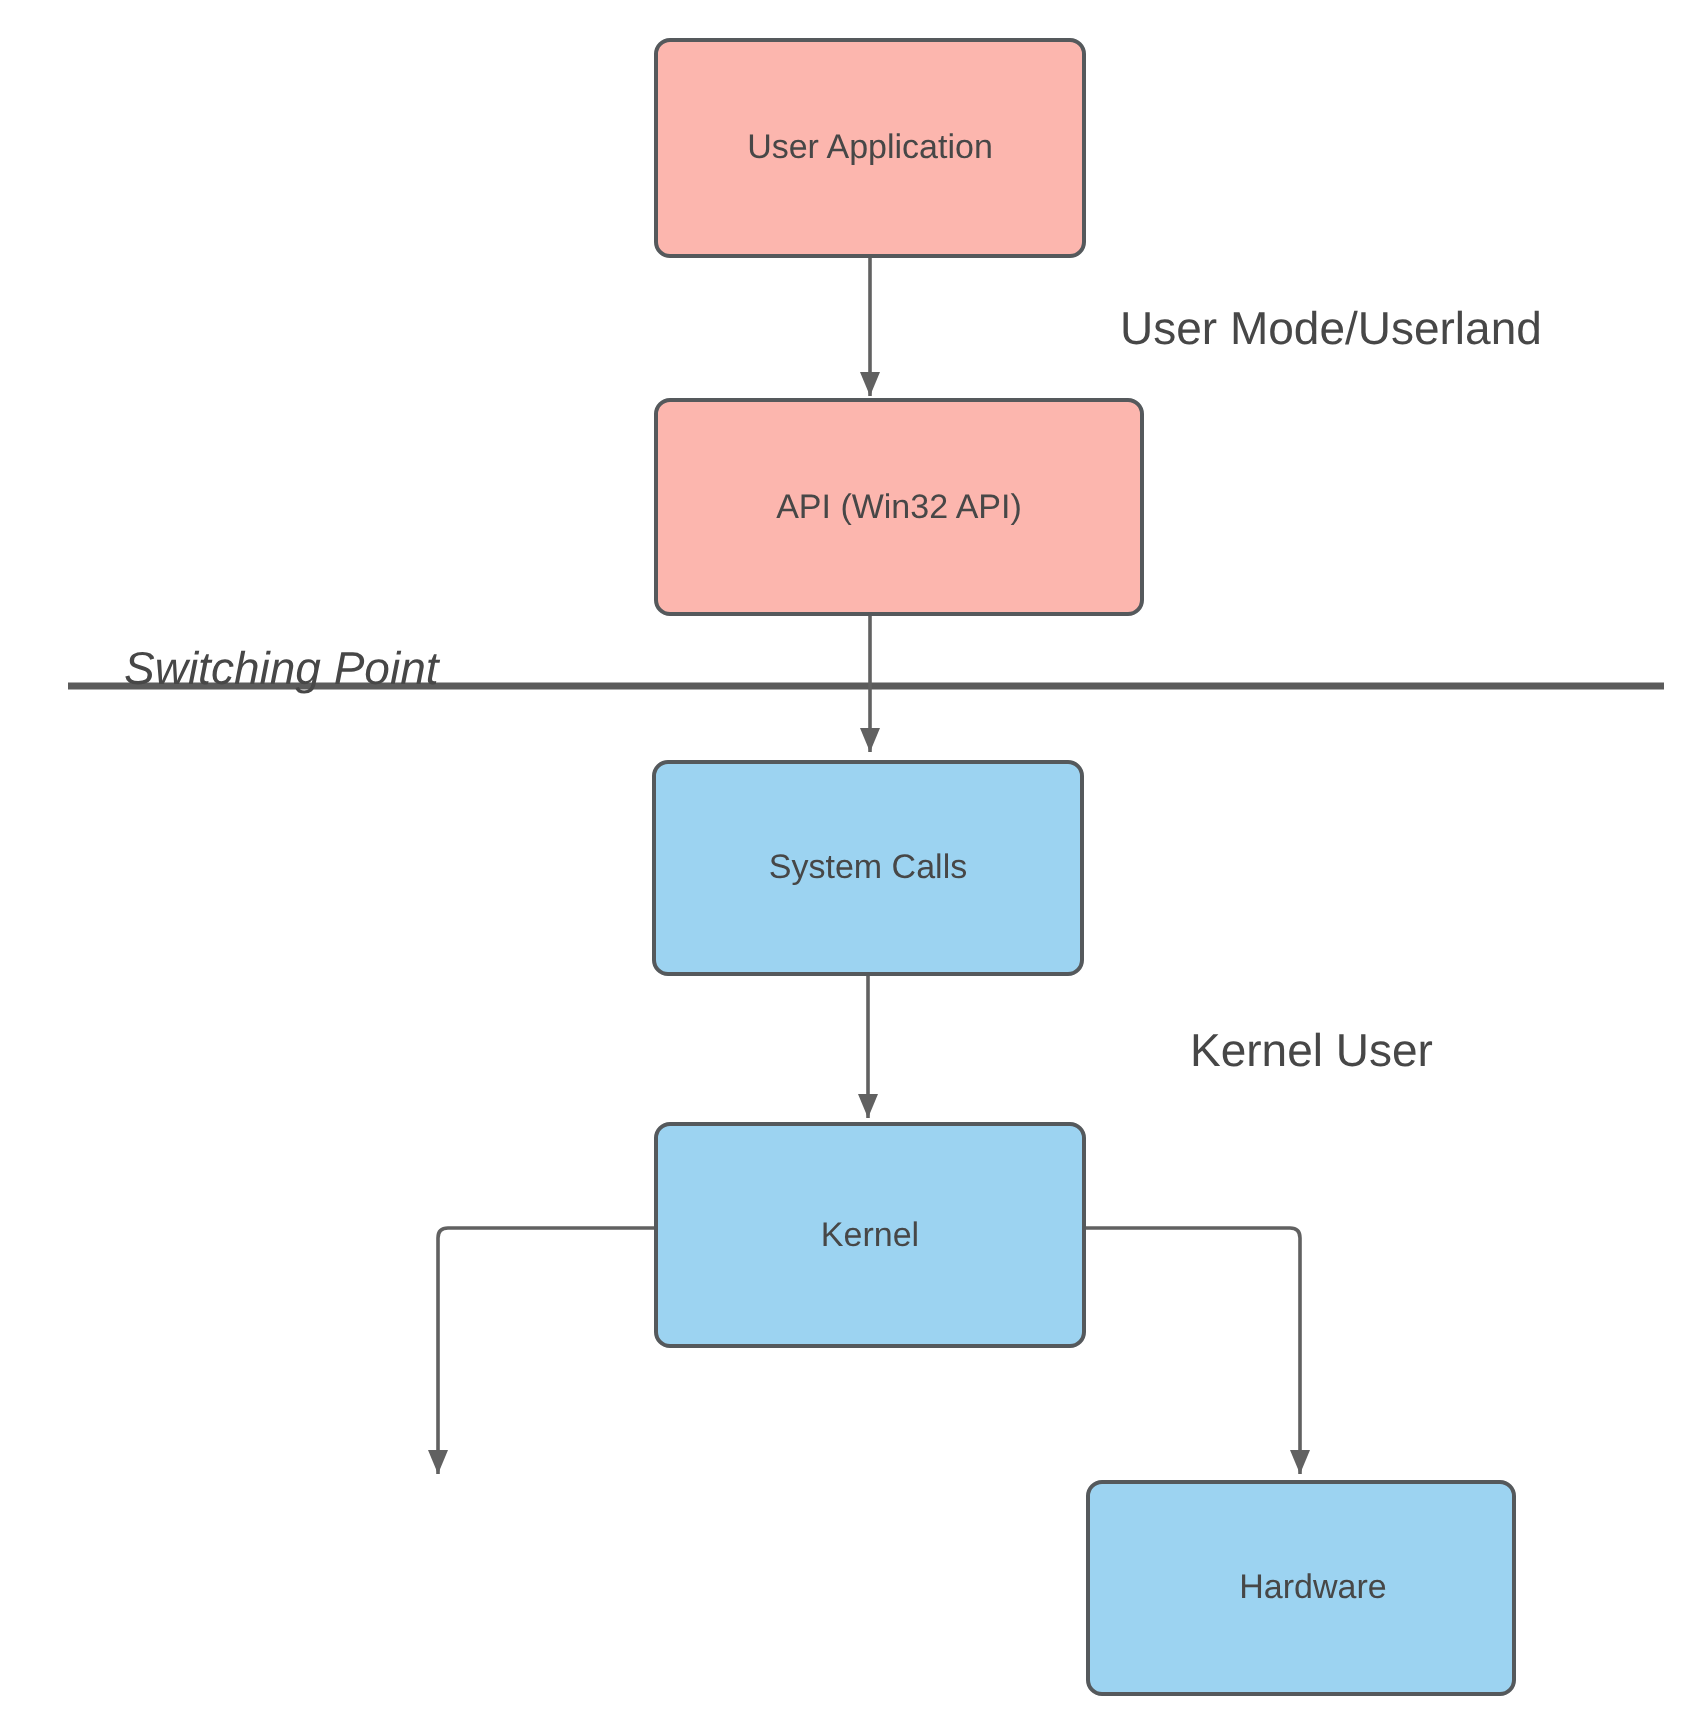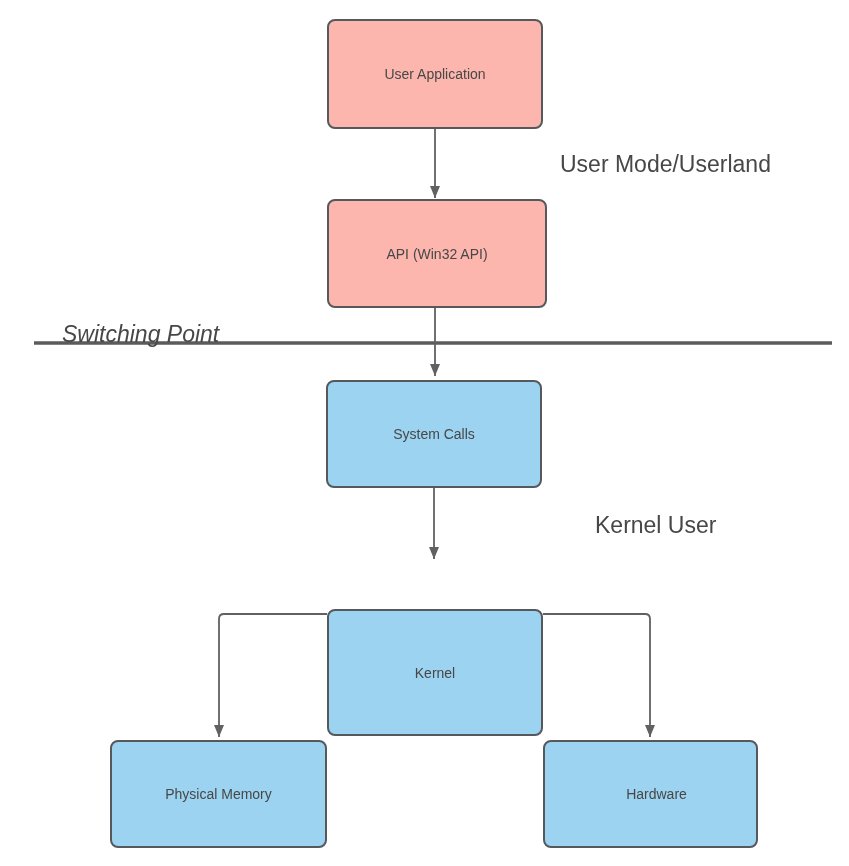--- a/index.html
+++ b/index.html
@@ -36,21 +36,21 @@
   }
   .node {
     position: absolute;
     box-sizing: border-box;
     border: 2.5px solid var(--box-border, #55595c);
     border-radius: 8px;
     display: flex;
     align-items: center;
     justify-content: center;
     text-align: center;
-    font-size: 14px;
+    font-size: 17px;
     color: var(--text, #474747);
   }
   .node.user-mode { background: var(--user-mode-fill, #fcb6ae); }
   .node.kernel-mode { background: var(--kernel-mode-fill, #9cd3f1); }
   .floating-label {
     position: absolute;
     font-size: 23px;
     color: var(--text, #474747);
     white-space: nowrap;
   }
@@ -77,35 +77,32 @@
 
     <path class="connector" d="M327,614 L224,614 Q219,614 219,619 L219,737" marker-end="url(#arrow)"></path>
 
     <path class="connector" d="M543,614 L645,614 Q650,614 650,619 L650,737" marker-end="url(#arrow)"></path>
   </svg>
 
   <div class="node user-mode" style="left:327px; top:19px; width:216px; height:110px;">
     <span>User Application</span>
   </div>
 
-  <div class="node user-mode" style="left:327px; top:199px; width:220px; height:109px;">
+  <div class="node user-mode" style="left:327px; top:199px; width:245px; height:109px;">
     <span>API (Win32 API)</span>
   </div>
 
   <div class="node kernel-mode" style="left:326px; top:380px; width:216px; height:108px;">
     <span>System Calls</span>
   </div>
 
-  <div class="node kernel-mode" style="left:327px; top:561px; width:216px; height:127px;margin-top:48px;">
+  <div class="node kernel-mode" style="left:327px; top:561px; width:216px; height:113px;">
     <span>Kernel</span>
   </div>
 
-  <div class="node kernel-mode" style="left:110px; top:740px; width:217px; height:108px;">
-    <span>Physical Memory</span>
-  </div>
 
   <div class="node kernel-mode" style="left:543px; top:740px; width:215px; height:108px;padding-left:12px;">
     <span>Hardware</span>
   </div>
 
   <div class="floating-label" style="left:560px; top:151px;">User Mode/Userland</div>
 
   <div class="floating-label" style="left:62px; top:321px;font-style:italic;">Switching Point</div>
 
   <div class="floating-label" style="left:595px; top:512px;">Kernel User</div>

